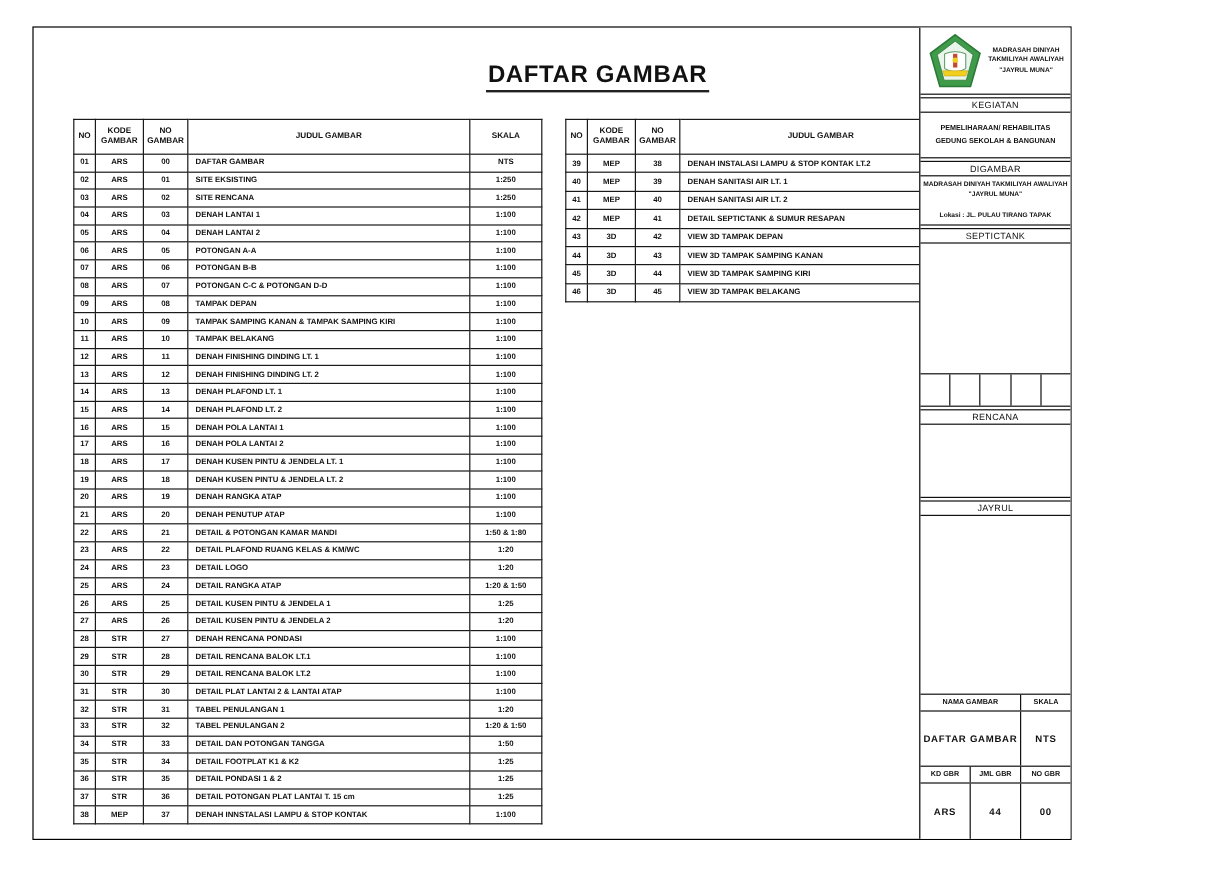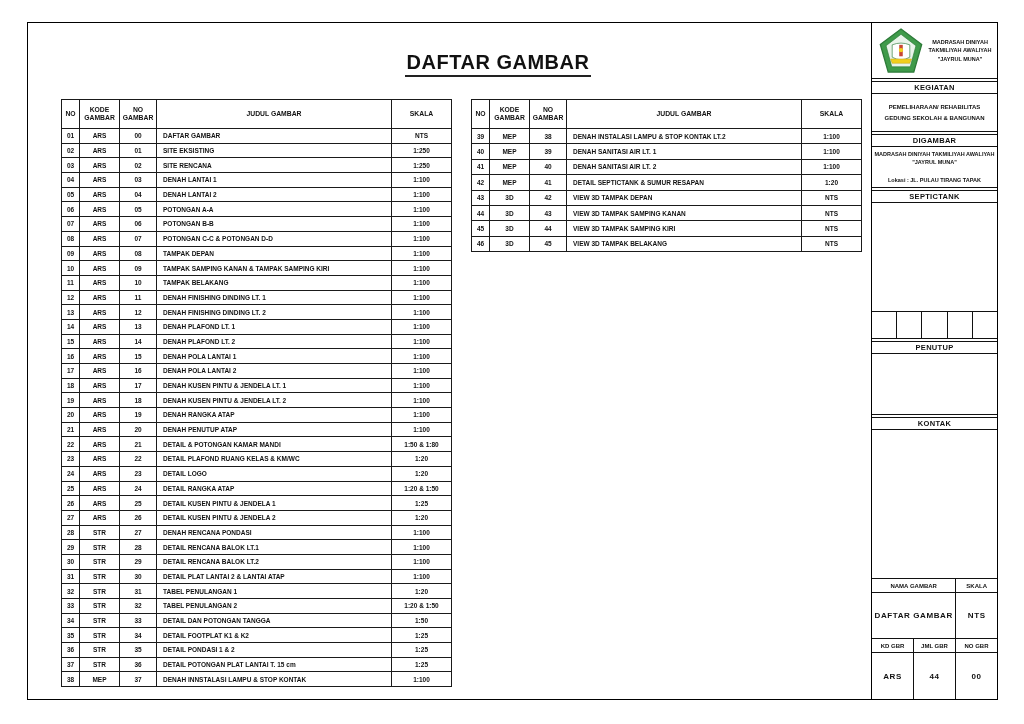--- a/index.html
+++ b/index.html
@@ -1,17 +1,17 @@
 <!DOCTYPE html>
 <html><head>
 <meta charset="utf-8">
 <style>
   html,body{margin:0;padding:0;background:#fff;width:1024px;height:724px;
     font-family:"Liberation Sans", sans-serif; color:#111; overflow:hidden;}
-  .sheet{position:absolute;left:27px;top:22px;width:971px;height:678px;
+  .sheet{position:absolute;left:27px;top:22px;width:866px;height:678px;
     border:1.5px solid #000;background:#fff;box-sizing:border-box;}
   .sheet-title{position:absolute;left:340px;top:28px;width:260px;text-align:center;
     font-size:20px;font-weight:bold;letter-spacing:.5px;}
   .sheet-title span{border-bottom:2px solid #222;padding:0 2px 2px 2px;}
   table.dwg{border-collapse:collapse;table-layout:fixed;position:absolute;
     background:#fff;}
   table.dwg th, table.dwg td{border:1px solid #1a1a1a;font-weight:bold;
     text-align:center;vertical-align:middle;padding:0;overflow:hidden;}
   table.dwg th{font-size:6.8px;height:28px;line-height:1.25;}
   table.dwg td{font-size:6.5px;height:13.7px;}
@@ -21,21 +21,21 @@
   #table-left{left:33px;top:76px;width:390px;}
   #table-right{left:443px;top:76px;width:388px;}
   
   .tblock{position:absolute;right:0;top:0;bottom:0;width:126px;
     border-left:1.5px solid #000;display:flex;flex-direction:column;
     box-sizing:border-box;background:#fff;}
   .tb-section{border-bottom:1px solid #111;box-sizing:border-box;flex:0 0 auto;
     position:relative;}
   .tb-bar{border-top:1px solid #111;border-bottom:1px solid #111;margin-top:2px;
     height:13px;display:flex;align-items:center;justify-content:center;
-    font-size:7.5px;font-weight:bold;letter-spacing:.3px;box-sizing:border-box;}
+    font-size:7.5px;font-weight:normal;letter-spacing:.3px;box-sizing:border-box;}
   .logo-row{height:56px;display:flex;align-items:center;}
   .logo-row svg{margin-left:7px;flex:0 0 auto;}
   .school-name{flex:1;font-size:5.5px;font-weight:bold;text-align:center;
     line-height:1.5;padding:0 3px;}
   .keg-content{height:38px;display:flex;align-items:center;justify-content:center;
     font-size:6px;font-weight:bold;text-align:center;line-height:1.7;padding:0 6px;}
   .pek-content{height:41px;font-size:5.5px;font-weight:bold;text-align:center;
     display:flex;flex-direction:column;justify-content:space-between;
     padding:3px 2px;box-sizing:border-box;line-height:1.5;}
   .sig-box{height:109px;}
@@ -457,24 +457,24 @@
     <div class="tb-section sig-box"></div>
 
     <div class="tb-section five-cells">
       <div class="cell"></div>
       <div class="cell"></div>
       <div class="cell"></div>
       <div class="cell"></div>
       <div class="cell"></div>
     </div>
 
-    <div class="tb-bar">PENUTUP</div>
+    <div class="tb-bar">RENCANA</div>
     <div class="tb-section dig-space"></div>
 
-    <div class="tb-bar">KONTAK</div>
+    <div class="tb-bar">JAYRUL</div>
     <div class="tb-section cat-space"></div>
 
     <div class="tb-section split2">
       <div class="col-a hdr-cell">NAMA GAMBAR</div>
       <div class="col-b hdr-cell">SKALA</div>
     </div>
     <div class="tb-section split2 nama-vals">
       <div class="col-a val-cell">DAFTAR GAMBAR</div>
       <div class="col-b val-cell">NTS</div>
     </div>

